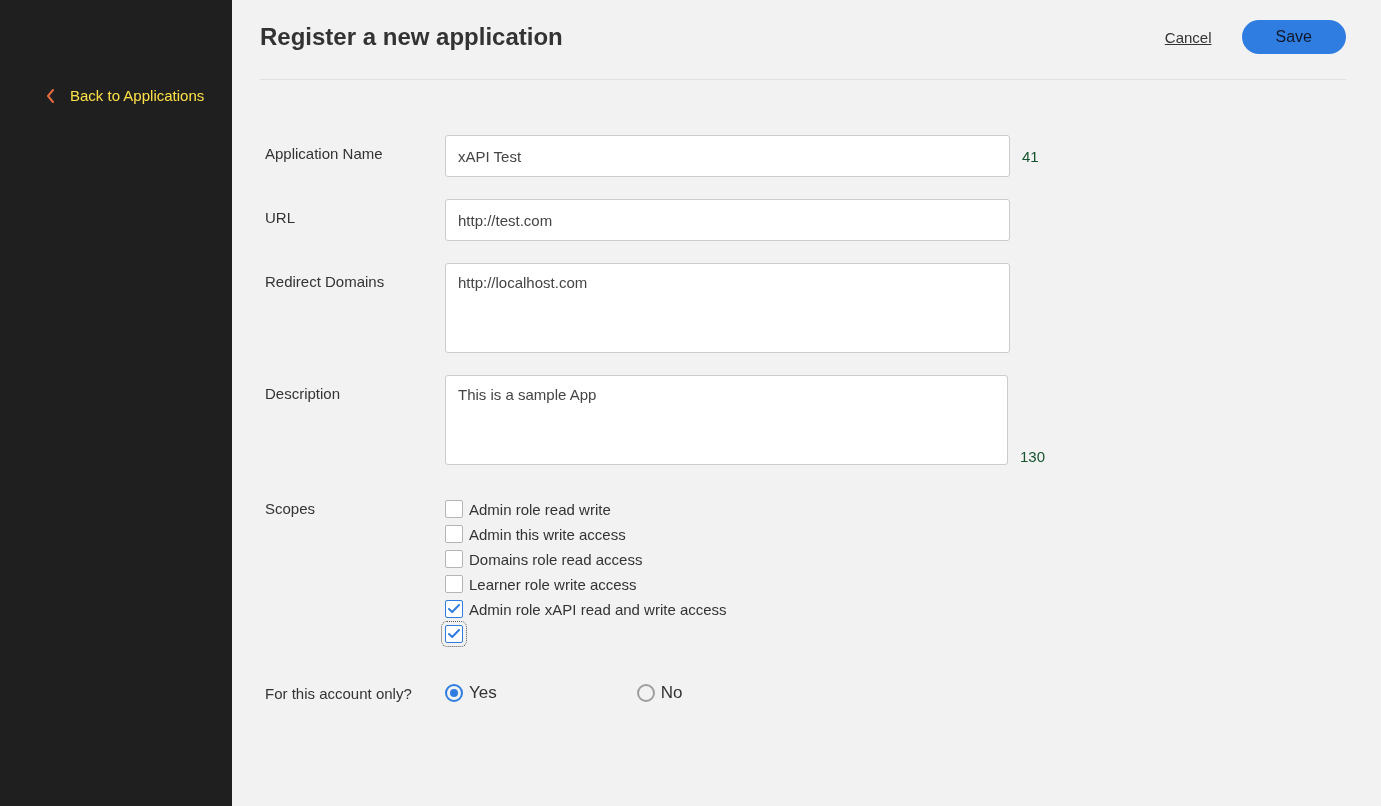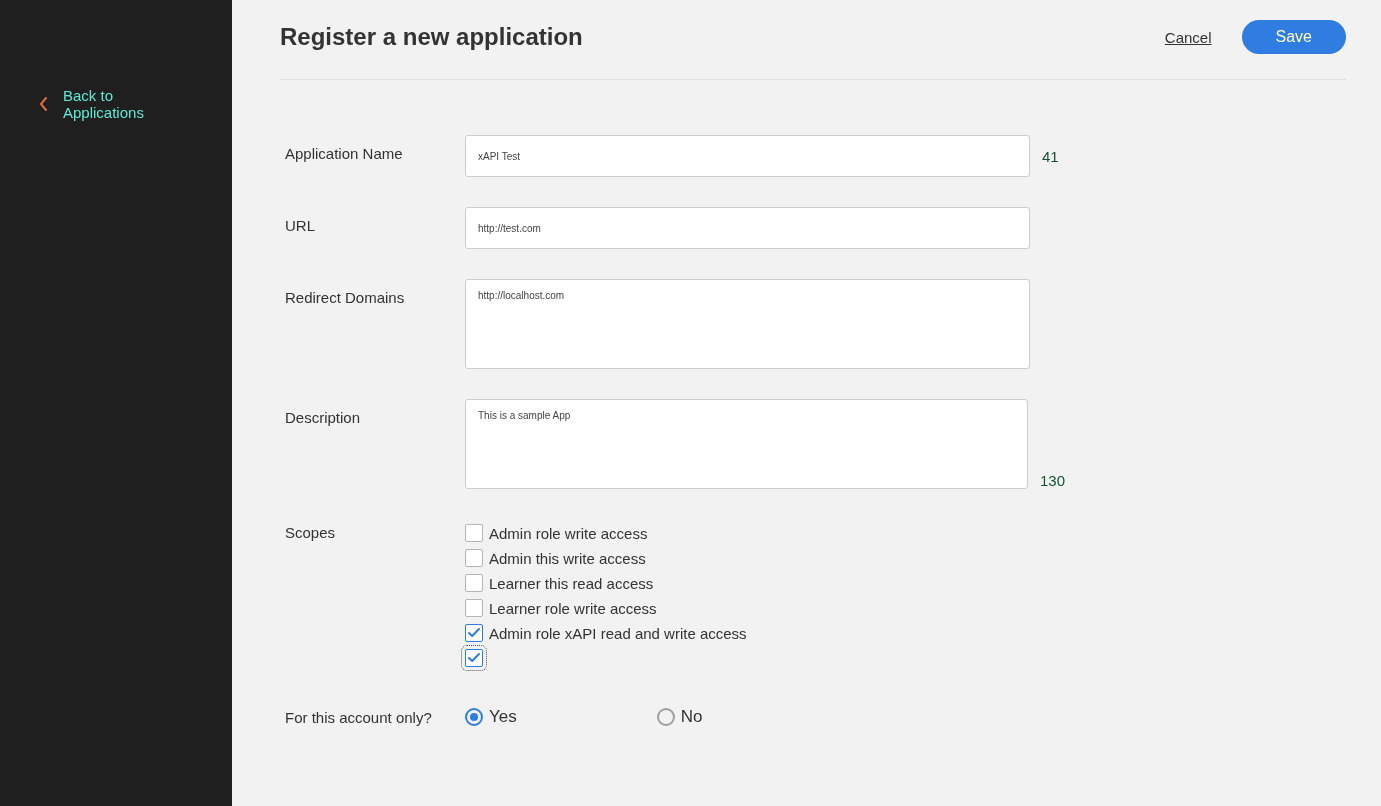--- a/index.html
+++ b/index.html
@@ -17,34 +17,35 @@
     width: 232px;
     background: #1f1f1f;
     color: #fff;
     flex-shrink: 0;
     padding-top: 75px;
   }
   .back-link {
     display: flex;
     align-items: center;
     gap: 15px;
-    padding: 12px 40px;
-    cursor: pointer;
-    font-size: 15px;
-    color: #5eead4;
+    padding: 12px 25px;
+    cursor: pointer;
+    font-size: 15px;
+    color: #fde047;
+    margin-left: 22px;
   }
   .back-link .chev {
     width: 8px; height: 14px;
     display: inline-flex; align-items: center; justify-content: center;
   }
   .back-link svg { display:block; }
   .main {
     flex: 1;
     background: #f2f2f2;
-    padding: 10px 35px 40px 48px;
+    padding: 10px 35px 40px 28px;
   }
   .header {
     display: flex;
     align-items: center;
     justify-content: space-between;
     padding: 10px 0 25px 0;
     border-bottom: 1px solid #e1e1e1;
     margin-bottom: 55px;
   }
   .header h1 {
@@ -59,31 +60,31 @@
     gap: 30px;
   }
   .cancel-link {
     color: #333;
     font-size: 15px;
     cursor: pointer;
     text-decoration: underline;
   }
   .save-btn {
     background: #2f7de1;
-    color: #fef9c3;
+    color: #0f172a;
     border: none;
     border-radius: 20px;
     padding: 8px 34px;
     font-size: 16px;
     cursor: pointer;
   }
   .form-row {
     display: flex;
     align-items: flex-start;
-    margin-bottom: 30px;
+    margin-bottom: 22px;
   }
   .form-row.align-center { align-items: center; }
   .form-label {
     width: 185px;
     flex-shrink: 0;
     font-size: 15px;
     color: #333;
     padding-top: 10px;
     padding-left: 5px;
   }
@@ -94,21 +95,21 @@
     gap: 12px;
     flex: 1;
     max-width: 600px;
   }
   .field-wrap.align-end { align-items: flex-end; }
   .text-input, .textarea {
     width: 565px;
     border: 1px solid #ccc;
     border-radius: 3px;
     background: #fff;
-    font-size: 10px;
+    font-size: 15px;
     color: #444;
     padding: 10px 12px;
     font-family: inherit;
   }
   .text-input { height: 42px; }
   .textarea { height: 90px; resize: none; }
   .counter {
     font-size: 15px;
     color: #14532d;
   }
@@ -243,29 +244,29 @@
         <span class="counter">130</span>
       </div>
     </div>
 
     <div class="form-row scopes-section">
       <div class="form-label">Scopes</div>
       <div class="checkbox-list">
 
       <div class="cb-item">
             <span class="cb-box"></span>
-            <span>Admin role write access</span>
+            <span>Admin role read write</span>
           </div>
           <div class="cb-item">
             <span class="cb-box"></span>
             <span>Admin this write access</span>
           </div>
           <div class="cb-item">
             <span class="cb-box"></span>
-            <span>Learner this read access</span>
+            <span>Domains role read access</span>
           </div>
           <div class="cb-item">
             <span class="cb-box"></span>
             <span>Learner role write access</span>
           </div>
           <div class="cb-item">
             <span class="cb-box checked">
               <svg width="12" height="10" viewBox="0 0 12 10">
                 <path d="M1 5 L4.2 8 L11 1" fill="none" stroke="#2f7de1" stroke-width="2" stroke-linecap="round" stroke-linejoin="round"></path>
               </svg>

